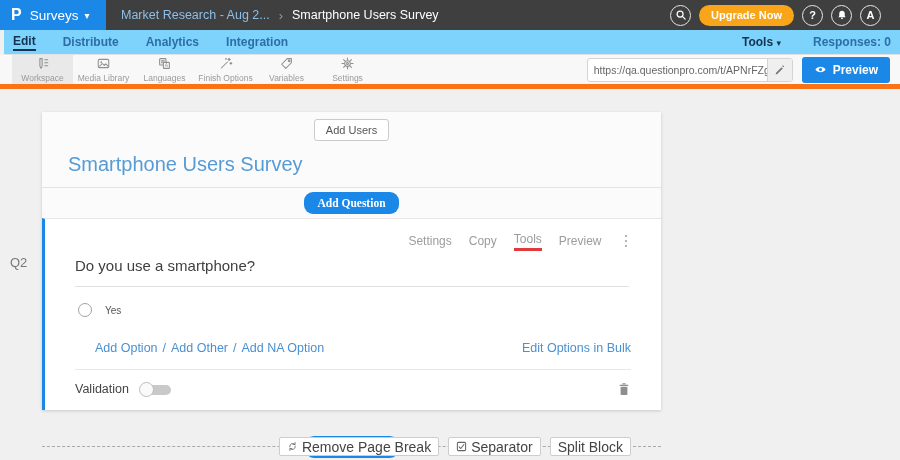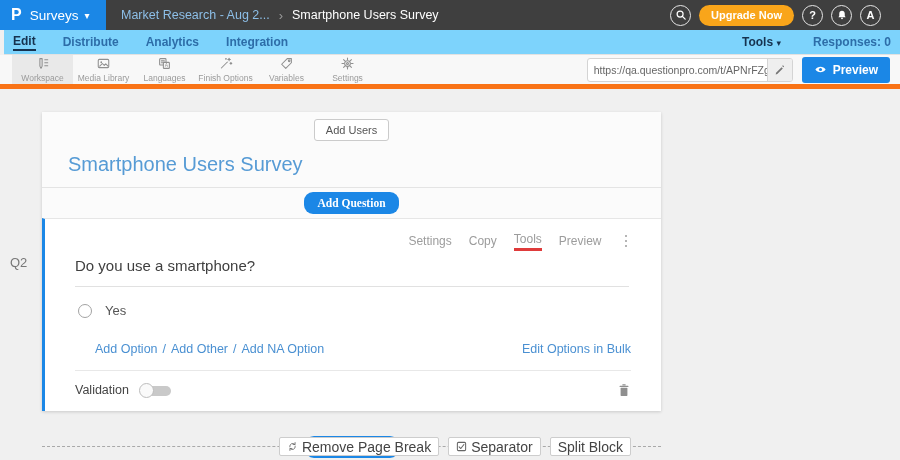--- a/index.html
+++ b/index.html
@@ -78,21 +78,21 @@
     font-size:12px; color:#9C9C9C; height:16px; }
   .q-tool { cursor:pointer; }
   .q-tool.active { border-bottom:3px solid var(--logic-red,#DF3B3B); padding-bottom:2px; }
   .kebab { display:flex; flex-direction:column; gap:2.5px; padding:2px 4px; cursor:pointer; margin-left:2px; }
   .kebab i { width:2.5px; height:2.5px; border-radius:50%; background:#9C9C9C; }
   .q-text { font-size:15px; color:#3F3F3F; margin-top:8px; }
   .q-underline { border-bottom:1px solid #E1E1E1; margin-top:12px; margin-right:2px; }
   .opt-row { display:flex; align-items:center; gap:13px; margin-top:16px; padding-left:3px; }
   .radio { width:14px; height:14px; border:1.5px solid #A3A3A3; border-radius:50%; background:#fff;
     flex:none; cursor:pointer; }
-  .opt-label { font-size:13px; color:#555; }
+  .opt-label { font-size:10px; color:#555; }
   .links-row { display:flex; align-items:center; margin-top:24px; padding-left:20px;
     font-size:12.5px; color:var(--link-blue,#4A90D2); }
   .add-link { cursor:pointer; }
   .lsep { margin:0 5px; }
   .bulk-edit { margin-left:auto; cursor:pointer; }
   .v-divider { border-top:1px solid #E8E8E8; margin-top:14px; }
   .validation-row { display:flex; align-items:flex-start; gap:10px; padding:12px 0 13px; }
   .validation-label { font-size:12.5px; color:#444; }
   .toggle { position:relative; width:33px; height:15px; cursor:pointer; flex:none; }
   .toggle-track { position:absolute; left:5px; top:2.5px; width:27px; height:10px;

